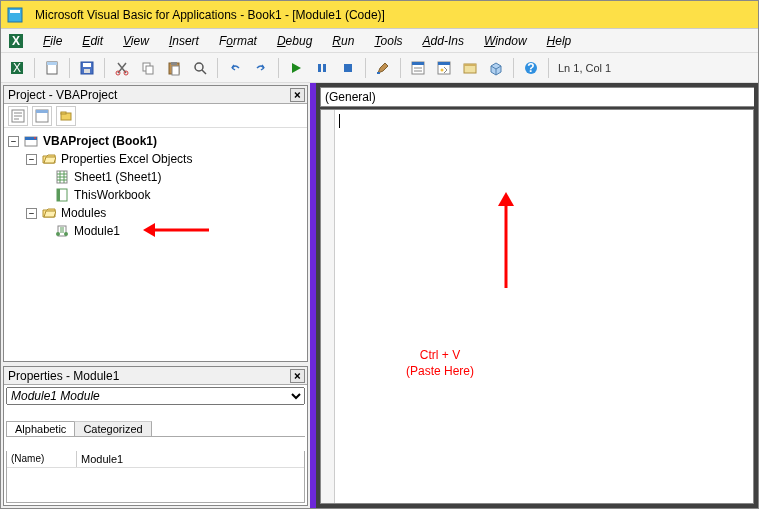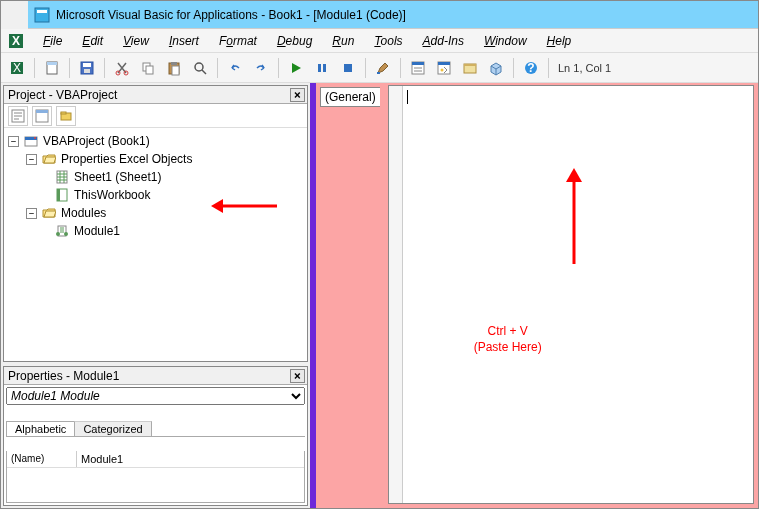--- a/index.html
+++ b/index.html
@@ -1,17 +1,17 @@
 <!DOCTYPE html>
 <html><head>
 <meta charset="utf-8">
 <style>
   * { box-sizing: border-box; margin: 0; padding: 0; font-family: "Segoe UI", Tahoma, sans-serif; font-size: 12px; }
   body { width: 759px; height: 509px; background: #f0f0f0; overflow: hidden; border: 1px solid #888; }
-  .titlebar { background: #7dd3fc; height: 28px; display: flex; align-items: center; padding: 0 6px; gap: 6px; border-bottom: 1px solid #ccc; margin-left: 27px; }
+  .titlebar { background: #fde047; height: 28px; display: flex; align-items: center; padding: 0 6px; gap: 12px; border-bottom: 1px solid #ccc; }
   .title-icon { width: 16px; height: 16px; display:flex; align-items:center; justify-content:center; }
   .title-text { color: #000; }
   .menubar { background: #f5f5f5; height: 24px; display: flex; align-items: center; padding: 0 6px; gap: 4px; border-bottom: 1px solid #ddd; }
   .app-icon { width: 18px; height: 18px; margin-right: 6px; }
   .menu-item { padding: 2px 8px; cursor: default; font-style: italic; }
   .menu-item u { text-decoration: underline; }
   .toolbar { background: #f5f5f5; height: 30px; display: flex; align-items: center; padding: 0 4px; gap: 2px; border-bottom: 1px solid #ddd; }
   .tool-btn { width: 24px; height: 24px; display: flex; align-items: center; justify-content: center; border: 1px solid transparent; cursor: default; }
   .tool-sep { width: 1px; height: 20px; background: #ccc; margin: 0 3px; }
   .status-box { font-size: 11px; padding: 0 4px; color: #333; }
@@ -21,32 +21,32 @@
   .panel-header { background: #f0f0f0; border-bottom: 1px solid #aaa; height: 18px; display: flex; align-items: center; justify-content: space-between; padding: 0 2px 0 4px; font-size: 11px; }
   .panel-title { font-weight: normal; }
   .close-x { font-family: monospace; font-size: 12px; font-weight: bold; padding: 0 3px; border:1px solid #888; background:#e8e8e8; line-height: 12px; }
   .mini-toolbar { height: 24px; display: flex; align-items: center; padding: 2px 4px; gap: 4px; border-bottom: 1px solid #ddd; }
   .mini-btn { width: 20px; height: 20px; display:flex; align-items:center; justify-content:center; border:1px solid #ccc; }
   .tree { padding: 4px 4px; font-size: 12px; line-height: 18px; user-select: none; flex: 1; overflow: auto; }
   .tree-row { display: flex; align-items: center; gap: 2px; white-space: nowrap; }
   .indent { display:inline-block; }
   .exp { width: 11px; height: 11px; border: 1px solid #888; display: inline-flex; align-items: center; justify-content: center; font-size: 9px; line-height: 9px; font-family: monospace; margin-right: 2px; background:#fff; }
   .tree-icon { width: 16px; height: 16px; display:inline-flex; align-items:center; justify-content:center; margin-right: 2px; }
-  .bold { font-weight: normal; }
+  .bold { font-weight: bold; }
   .properties { flex: 0 0 130px; }
   .prop-combo { margin: 2px; }
   .prop-combo select { width: 100%; font-size: 12px; font-style: italic; }
   .prop-tabs { display: flex; border-bottom: 1px solid #aaa; margin: 14px 2px; }
   .prop-tab { border: 1px solid #aaa; border-bottom: none; padding: 1px 8px; font-size: 11px; background: #fff; margin-right: -1px; cursor: default; }
   .prop-tab.inactive { background: #eee; border-top-color:#ccc; }
   .prop-grid { margin: 0 2px 2px 2px; border: 1px solid #aaa; border-top:none; height: 52px; background:#fff; }
   .prop-row { display: flex; border-bottom: 1px solid #ddd; }
   .prop-name { width: 70px; padding: 2px 4px; border-right: 1px solid #ccc; font-size: 10px; }
   .prop-val { flex: 1; padding: 2px 4px; font-size: 11px; }
-  .right { flex: 1; display: flex; flex-direction: row; background: #fca5a5; position: relative; }
+  .right { flex: 1; display: flex; flex-direction: column; background: #404040; position: relative; }
   .code-dd { background: #fff; border: 1px solid #888; margin: 4px 4px 0 4px; height: 20px; display: flex; align-items: center; padding: 0 4px; font-size: 12px; border-right: 0; }
   .code-area { flex: 1; background: #fff; margin: 2px 4px 4px 4px; border: 1px solid #888; position: relative; }
   .code-margin { position: absolute; left: 0; top: 0; bottom: 0; width: 14px; border-right: 1px solid #ccc; background: #f5f5f5; }
   .cursor { position: absolute; left: 18px; top: 4px; width: 1px; height: 14px; background: #000; }
   .annotation { position: absolute; color: #ff0000; font-family: "Segoe UI", Arial, sans-serif; pointer-events: none; }
   .anno-text { font-size: 24px; font-weight: 400; text-align: center; line-height: 1.3; white-space: nowrap; }
   svg { display: block; }
 </style>
 </head>
 <body>

